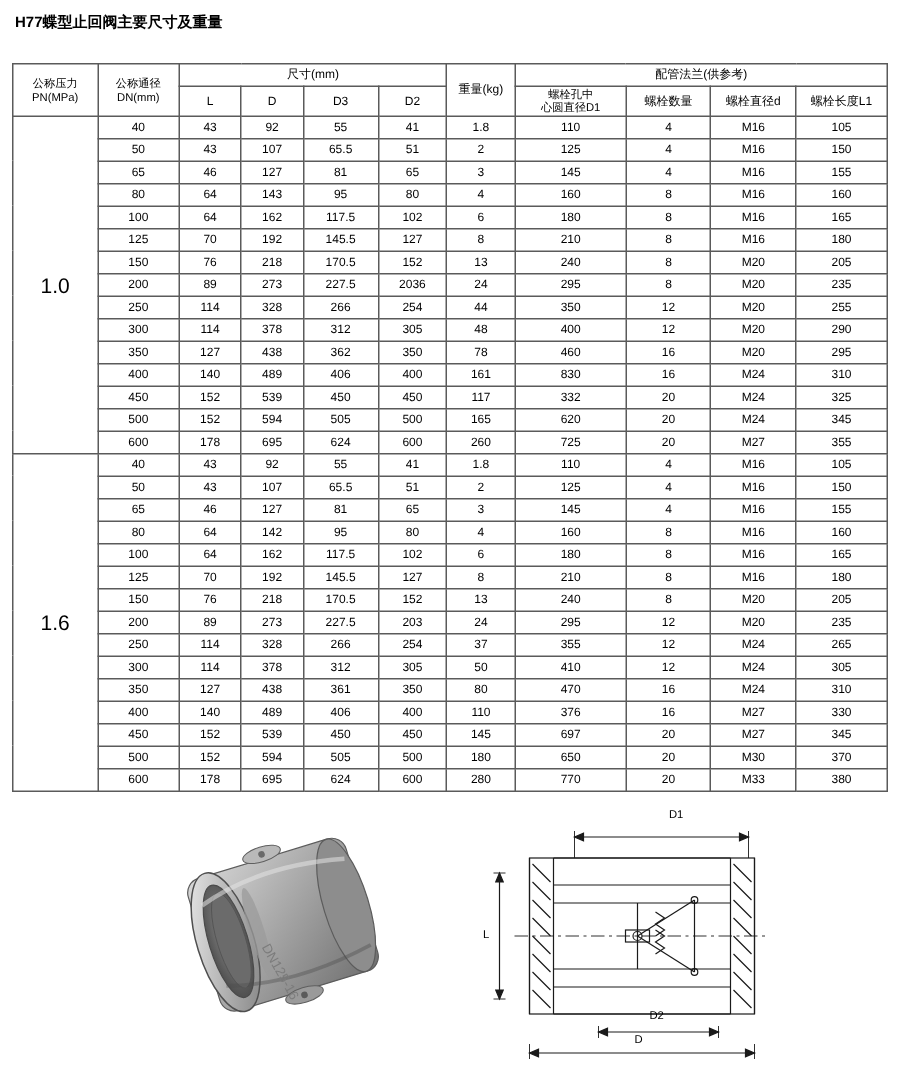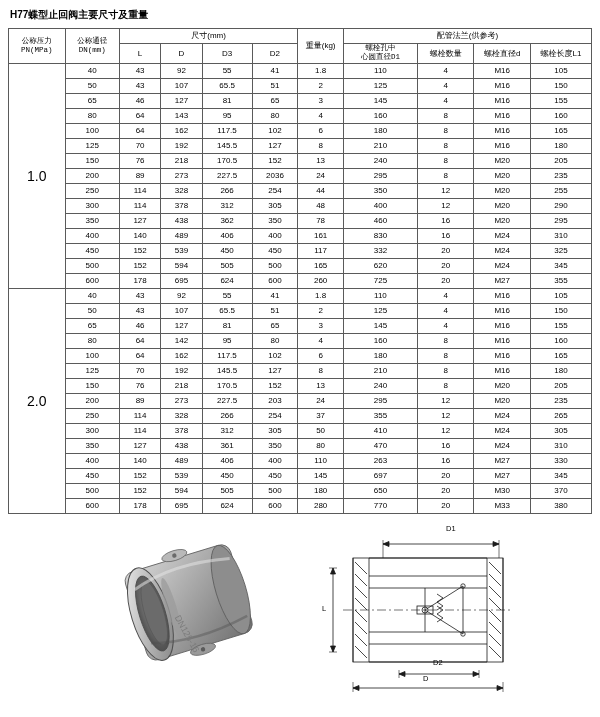--- a/index.html
+++ b/index.html
@@ -17,21 +17,21 @@
   .page {
     position: relative;
     width: 600px;
     height: 717px;
     box-sizing: border-box;
     padding: 6px 8px 0 8px;
   }
   .doc-title {
     font-size: 10px;
     font-weight: bold;
-    margin: 2px 0 6px 2px;
+    margin: 2px 0 20px 2px;
     letter-spacing: 0px;
   }
   table.spec {
     border-collapse: collapse;
     width: 584px;
     table-layout: fixed;
     font-size: 8px;
   }
   table.spec th, table.spec td {
     border: 1px solid #5a5a5a;
@@ -44,21 +44,20 @@
   table.spec th {
     font-weight: normal;
     font-size: 8px;
   }
   th.hdr-main {
     height: 16px;
   }
   .two-line {
     line-height: 1.25;
     font-size: 7.5px;
-    font-family: Liberation Mono, monospace;
   }
   td.pn-cell {
     font-size: 14px;
   }
   td.data {
     font-size: 8px;
     height: 14.2px;
   }
   
   .drawings {
@@ -318,21 +317,21 @@
           <td class="data">695</td>
           <td class="data">624</td>
           <td class="data">600</td>
           <td class="data">260</td>
           <td class="data">725</td>
           <td class="data">20</td>
           <td class="data">M27</td>
           <td class="data">355</td>
         </tr>
         <tr>
-          <td rowspan="15" class="pn-cell">2.0</td>
+          <td rowspan="15" class="pn-cell">1.6</td>
           <td class="data">40</td>
           <td class="data">43</td>
           <td class="data">92</td>
           <td class="data">55</td>
           <td class="data">41</td>
           <td class="data">1.8</td>
           <td class="data">110</td>
           <td class="data">4</td>
           <td class="data">M16</td>
           <td class="data">105</td>
@@ -457,21 +456,21 @@
           <td class="data">M24</td>
           <td class="data">310</td>
         </tr>
         <tr>
           <td class="data">400</td>
           <td class="data">140</td>
           <td class="data">489</td>
           <td class="data">406</td>
           <td class="data">400</td>
           <td class="data">110</td>
-          <td class="data">263</td>
+          <td class="data">376</td>
           <td class="data">16</td>
           <td class="data">M27</td>
           <td class="data">330</td>
         </tr>
         <tr>
           <td class="data">450</td>
           <td class="data">152</td>
           <td class="data">539</td>
           <td class="data">450</td>
           <td class="data">450</td>

